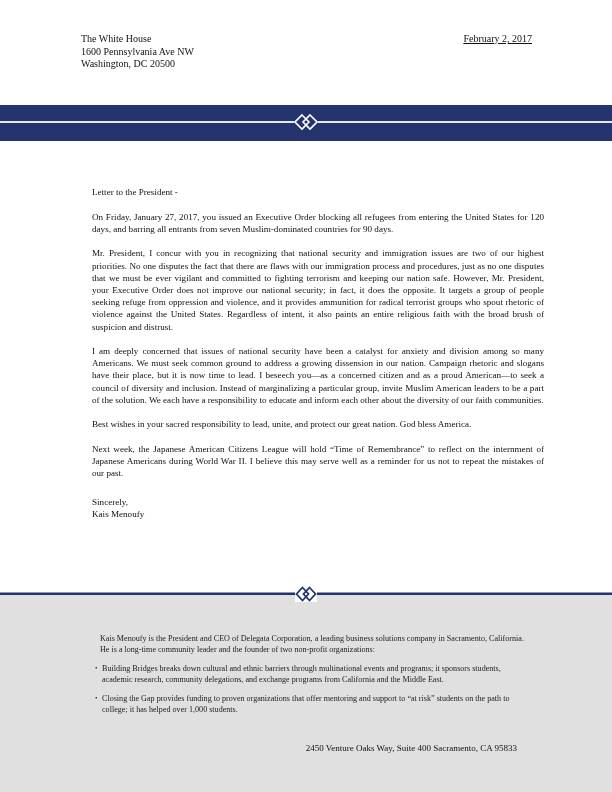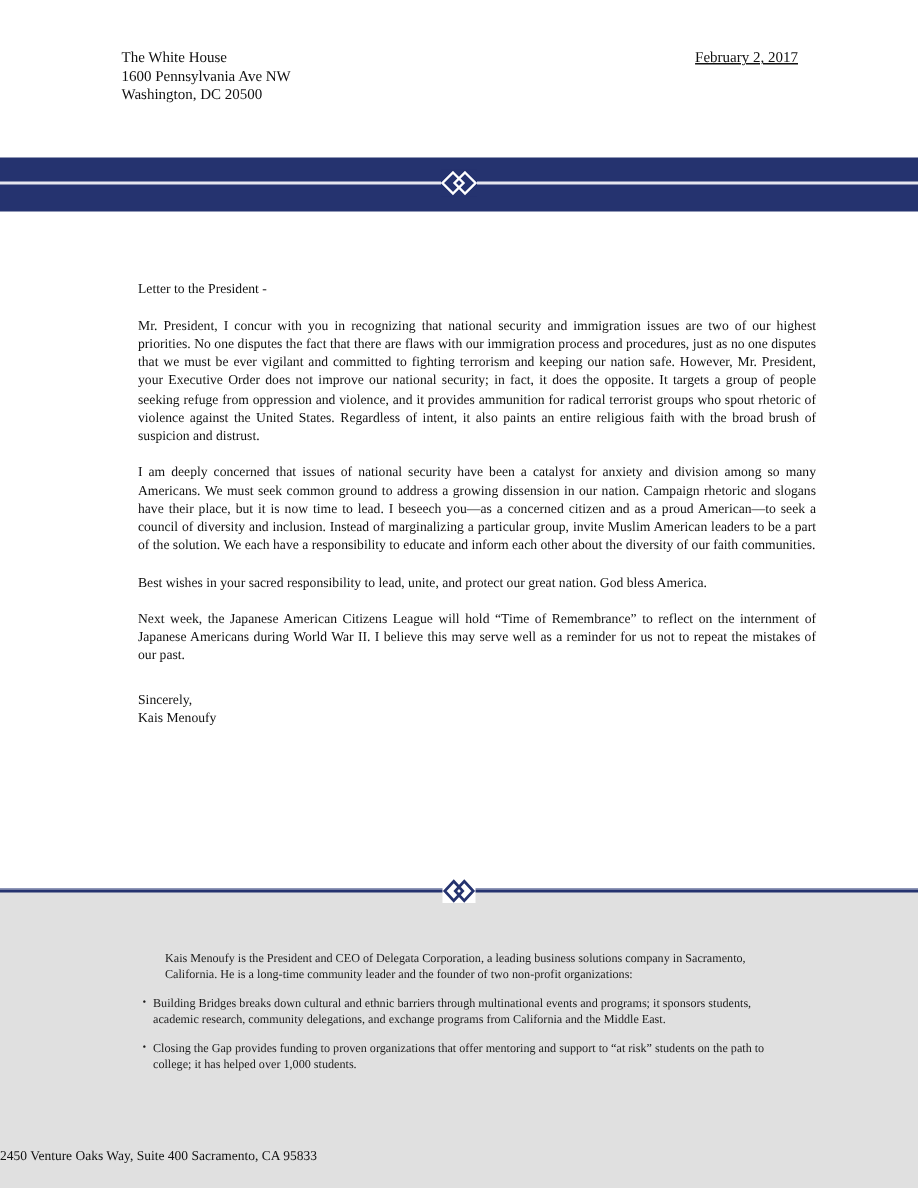--- a/index.html
+++ b/index.html
@@ -48,26 +48,26 @@
     background: #8f97b8;
   }
   .footer-emblem {
     position: absolute; left: 295px; top: 586px; width: 22px; height: 16px;
     background: #ffffff;
   }
   .bio {
     position: absolute; left: 96px; top: 633px; width: 432px;
     font-size: 8.1px; line-height: 11px; color: #1a1a1a;
   }
-  .bio p { margin: 0 0 8px 14px; }
+  .bio p { margin: 0 0 8px 4px; }
   .bio ul { list-style: none; margin: 0; padding: 0; }
   .bio li { position: relative; padding-left: 6px; margin-bottom: 8px; }
   .bio li .bullet { position: absolute; left: -1px; top: 0; font-size: 7px; }
   .footer-address {
-    position: absolute; left: 0; width: 517px; top: 765px; text-align: left;
+    position: absolute; left: 0; width: 517px; top: 743px; text-align: right;
     font-size: 9px; color: #111;
   }
 </style>
 </head>
 <body>
 
 <div class="addr">
   <div>The White House</div>
   <div>1600 Pennsylvania Ave NW</div>
   <div>Washington, DC 20500</div>
@@ -78,20 +78,21 @@
   <div class="rule"></div>
   <svg class="emblem" viewBox="0 0 24 18">
     <rect x="0" y="0" width="24" height="18" fill="#25336f"></rect>
     <polygon points="8,2 15,9 8,16 1,9" fill="none" stroke="#ffffff" stroke-width="1.6"></polygon>
     <polygon points="16,2 23,9 16,16 9,9" fill="none" stroke="#ffffff" stroke-width="1.6"></polygon>
   </svg>
 </div>
 
 <div class="letter">
   <p class="salute">Letter to the President -</p>
+  <p>On Friday, January 27, 2017, you issued an Executive Order blocking all refugees from entering the United States for 120 days, and barring all entrants from seven Muslim-dominated countries for 90 days.</p>
   <p>Mr. President, I concur with you in recognizing that national security and immigration issues are two of our highest priorities.  No one disputes the fact that there are flaws with our immigration process and procedures, just as no one disputes that we must be ever vigilant and committed to fighting terrorism and keeping our nation safe. However, Mr. President, your Executive Order does not improve our national security; in fact, it does the opposite. It targets a group of people seeking refuge from oppression and violence, and it provides ammunition for radical terrorist groups who spout rhetoric of violence against the United States.  Regardless of intent, it also paints an entire religious faith with the broad brush of suspicion and distrust.</p>
   <p>I am deeply concerned that issues of national security have been a catalyst for anxiety and division among so many Americans.  We must seek common ground to address a growing dissension in our nation.  Campaign rhetoric and slogans have their place, but it is now time to lead.  I beseech you—as a concerned citizen and as a proud American—to seek a council of diversity and inclusion.  Instead of marginalizing a particular group, invite Muslim American leaders to be a part of the solution.  We each have a responsibility to educate and inform each other about the diversity of our faith communities.</p>
   <p>Best wishes in your sacred responsibility to lead, unite, and protect our great nation.  God bless America.</p>
   <p>Next week, the Japanese American Citizens League will hold “Time of Remembrance” to reflect on the internment of Japanese Americans during World War II.  I believe this may serve well as a reminder for us not to repeat the mistakes of our past.</p>
   <div class="closing">
     <div>Sincerely,</div>
     <div>Kais Menoufy</div>
   </div>
 </div>
 

